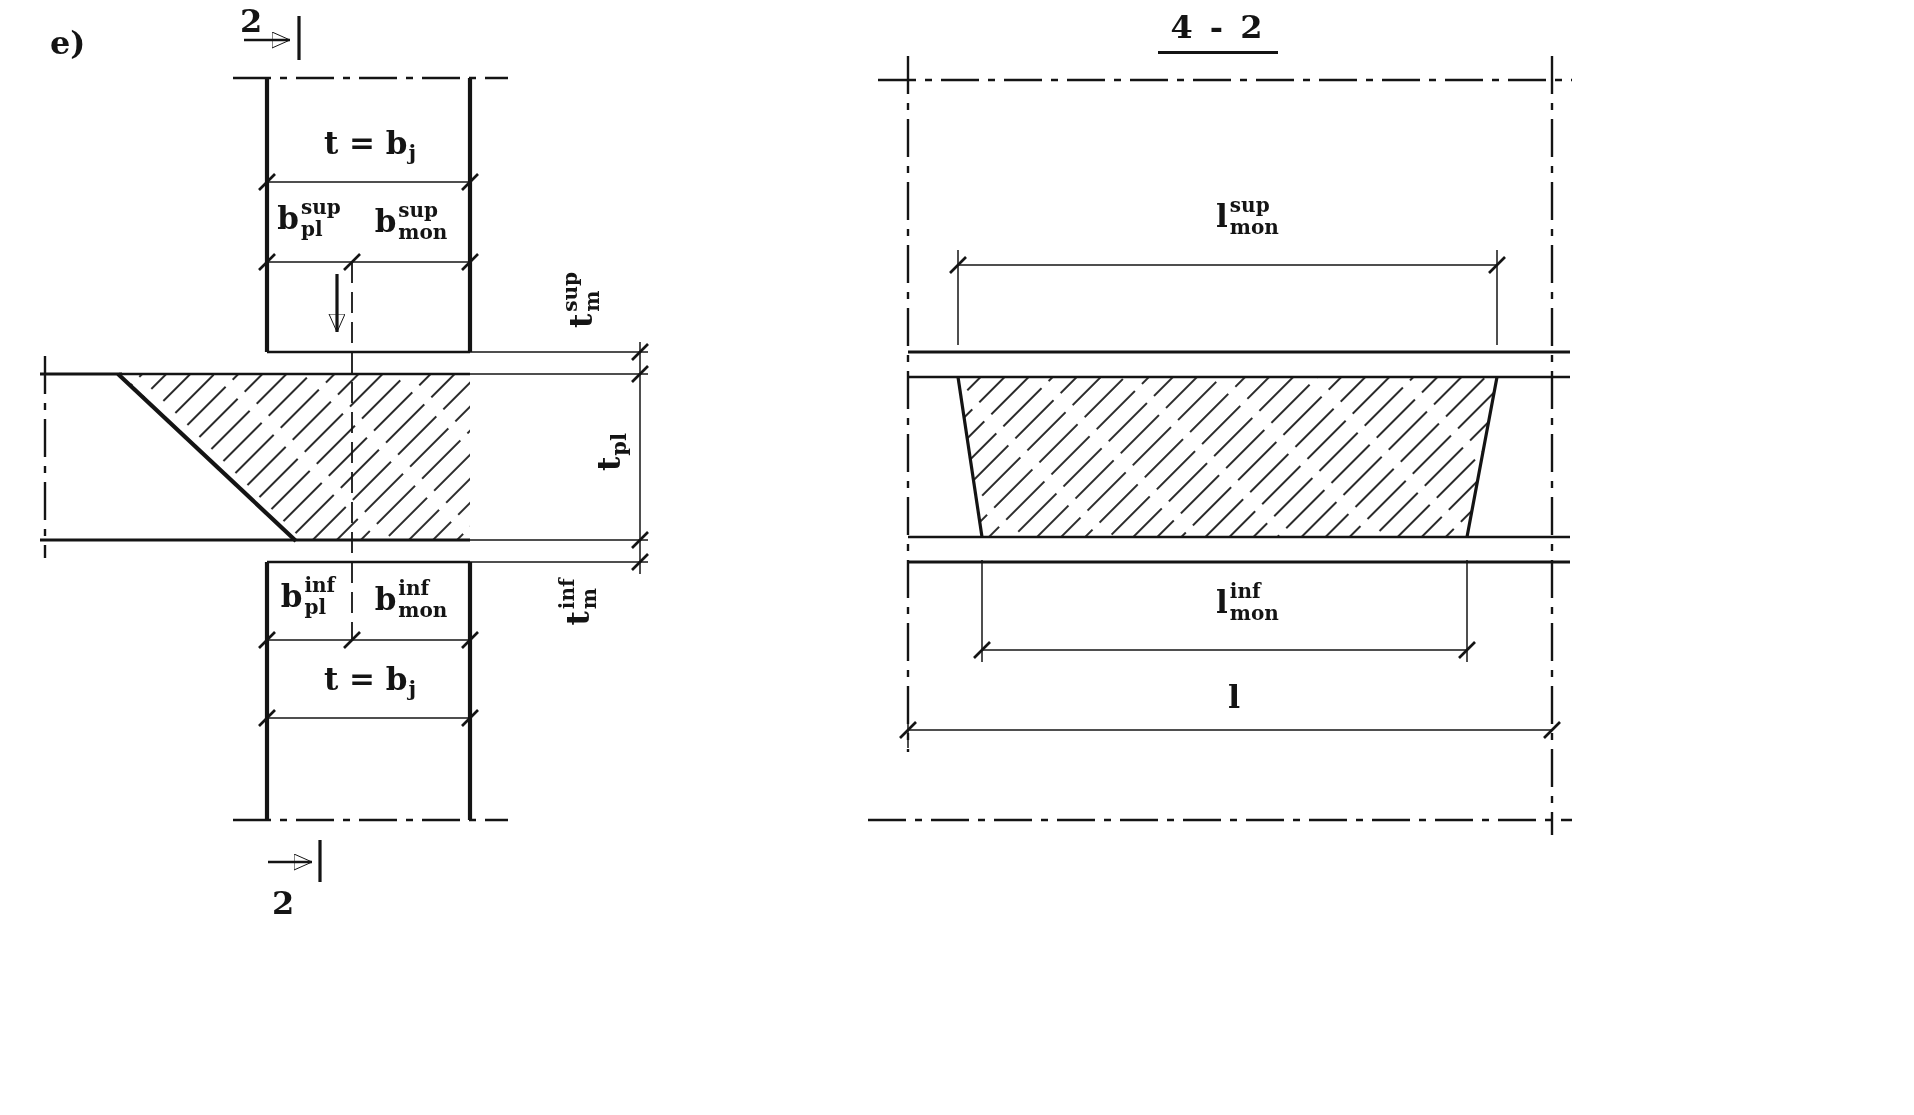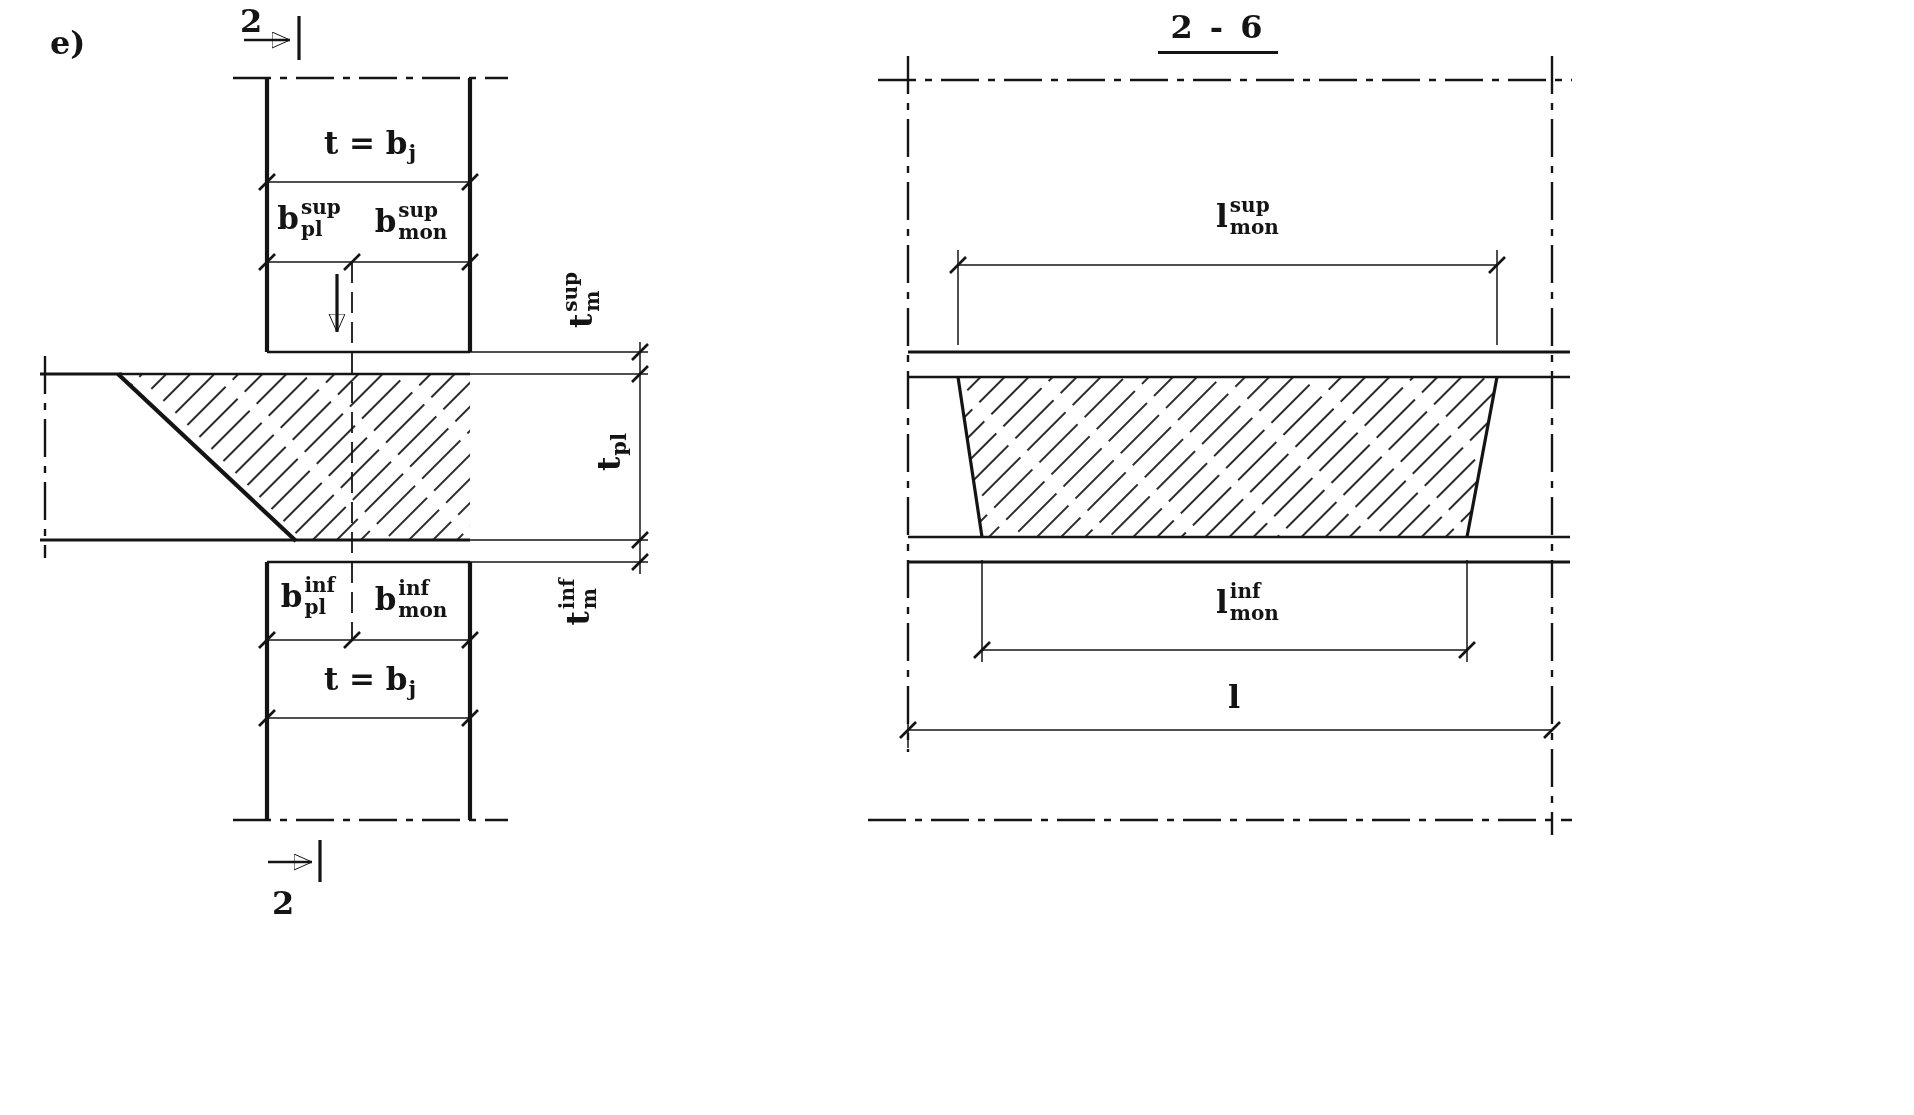--- a/index.html
+++ b/index.html
@@ -226,21 +226,21 @@
         <span>t = b</span>
         <span class="sub1">j</span>
       </span>
   </div>
 
   <div class="lbl big" style="left:272px;top:884px;">
     <span>2</span>
   </div>
 
   <div class="lbl title" style="left:1158px;top:8px;width:120px;">
-    <span>2 - 6</span>
+    <span>4 - 2</span>
   </div>
 
   <div class="lbl" style="left:1185px;top:196px;width:125px;">
     <span class="sym">
         <span>l</span>
         <span class="stack">
           <span class="sp">sup</span>
           <span class="sb">mon</span>
         </span>
       </span>

